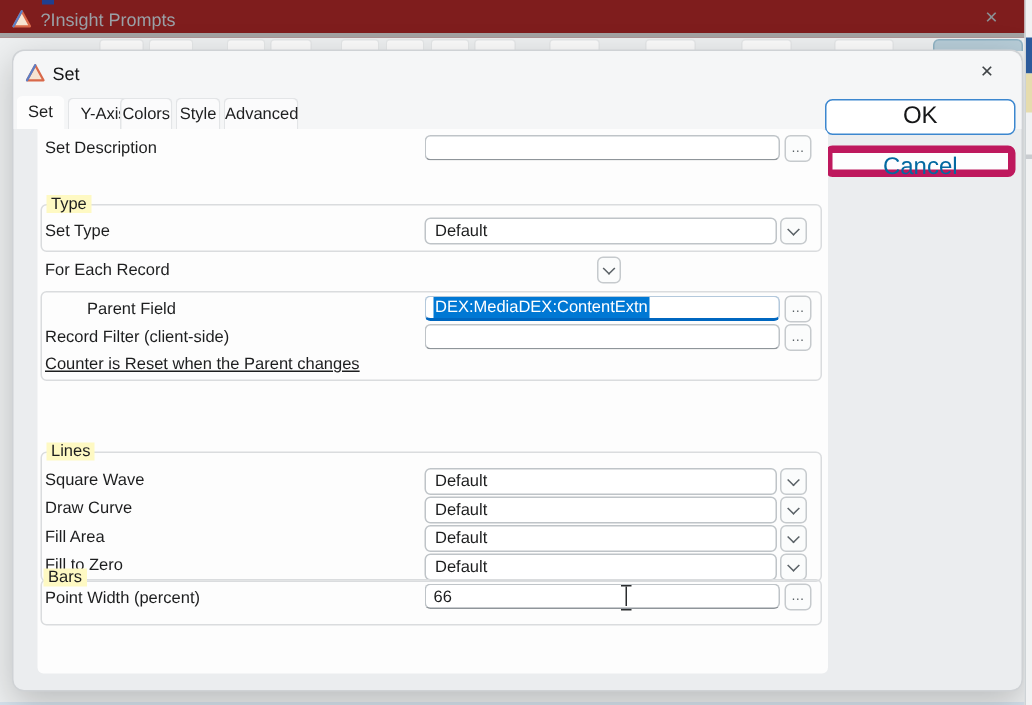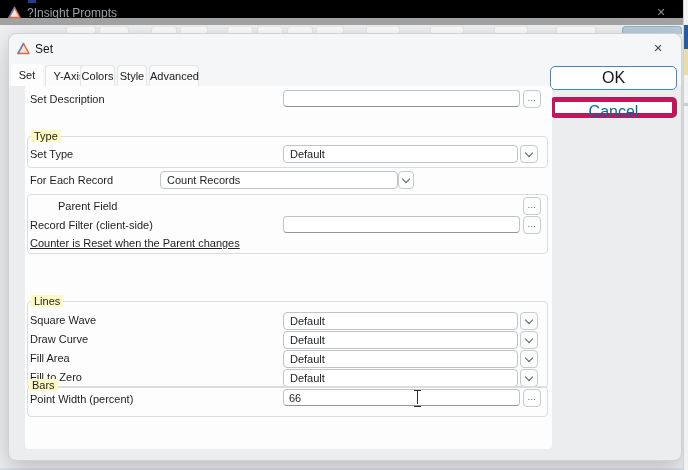--- a/index.html
+++ b/index.html
@@ -2,21 +2,21 @@
 <html><head>
 <meta charset="utf-8">
 <style>
   * { margin:0; padding:0; box-sizing:border-box; }
   html,body { width:688px; height:470px; overflow:hidden; }
   body { font-family:"Liberation Sans", sans-serif; font-size:11px; color:#1d1e1f; background:#eef0f1; }
   #stage { position:relative; width:688px; height:470px; background:#eef0f1; overflow:hidden; }
 
   
   .bg-window { position:absolute; inset:0; background:#eef0f1; }
-  .bg-titlebar { position:absolute; left:0; top:0; right:0; height:25px; background:#000000; border-bottom:7px solid #a3a3a3; }
+  .bg-titlebar { position:absolute; left:0; top:0; right:0; height:25px; background:#7f1d1d; border-bottom:3px solid #a3a3a3; }
   .bg-title { position:absolute; left:27px; top:6px; font-size:12px; color:#9aa0a6; }
   .bg-close { position:absolute; right:14px; top:3px; width:26px; height:19px; text-align:center; line-height:19px; color:#8b9094; font-size:11px; }
   .top-accent { position:absolute; left:28px; top:0; width:8px; height:3px; background:#1f3f8f; }
   .bg-tabs { position:absolute; left:0; top:26px; right:0; height:8px; }
   .ghost-tab { position:absolute; top:0; height:8px; background:rgba(255,255,255,.8); border:1px solid #e7e9ea; border-bottom:none; border-radius:3px 3px 0 0; }
   .teal-tab { position:absolute; top:0; height:8px; background:#b7cdd8; border:1px solid #8fb3c4; border-bottom:none; border-radius:4px 4px 0 0; }
   .bg-bottomline { position:absolute; left:0; right:0; bottom:0; height:2px; background:#d7e3ee; }
 
   
   .edge-strip { position:absolute; right:0; top:0; width:5px; height:470px; background:#f1f2f3; border-left:1px solid #ced3d6; z-index:30; }
@@ -129,27 +129,27 @@
 
       <div class="grp" style="left:2px;top:50px;width:521px;height:32px;"></div>
       <span class="legend" style="left:6px;top:44px;">Type</span>
       <span class="lbl" style="left:5px;top:62px;">Set Type</span>
       <div class="combo" style="left:258px;top:59px;width:235px;">Default</div>
       <div class="drop-btn" style="left:495px;top:59px;">
           <span class="chev"></span>
         </div>
 
       <span class="lbl" style="left:5px;top:88px;">For Each Record</span>
-      <div class="combo" style="left:135px;top:85px;width:238px;">Count Records</div>
       <div class="drop-btn" style="left:373px;top:85px;width:16px;">
           <span class="chev"></span>
         </div>
 
       <div class="grp" style="left:2px;top:108px;width:521px;height:60px;"></div>
       <span class="lbl" style="left:5px;top:114px;padding-left:28px;">Parent Field</span>
+      <div class="txt focus" style="left:258px;top:111px;width:237px;"><span class="sel">DEX:MediaDEX:ContentExtn</span></div>
       <div class="more-btn" style="left:498px;top:111px;">…</div>
 
       <span class="lbl" style="left:5px;top:133px;">Record Filter (client-side)</span>
       <input class="txt" style="left: 258px; top: 130px; width: 237px;" value="">
       <div class="more-btn" style="left:498px;top:130px;">…</div>
 
       <span class="lbl" style="left:5px;top:151px;text-decoration:underline;">Counter is Reset when the Parent changes</span>
 
       <div class="grp" style="left:2px;top:215px;width:521px;height:87px;"></div>
       <span class="legend" style="left:6px;top:209px;">Lines</span>

